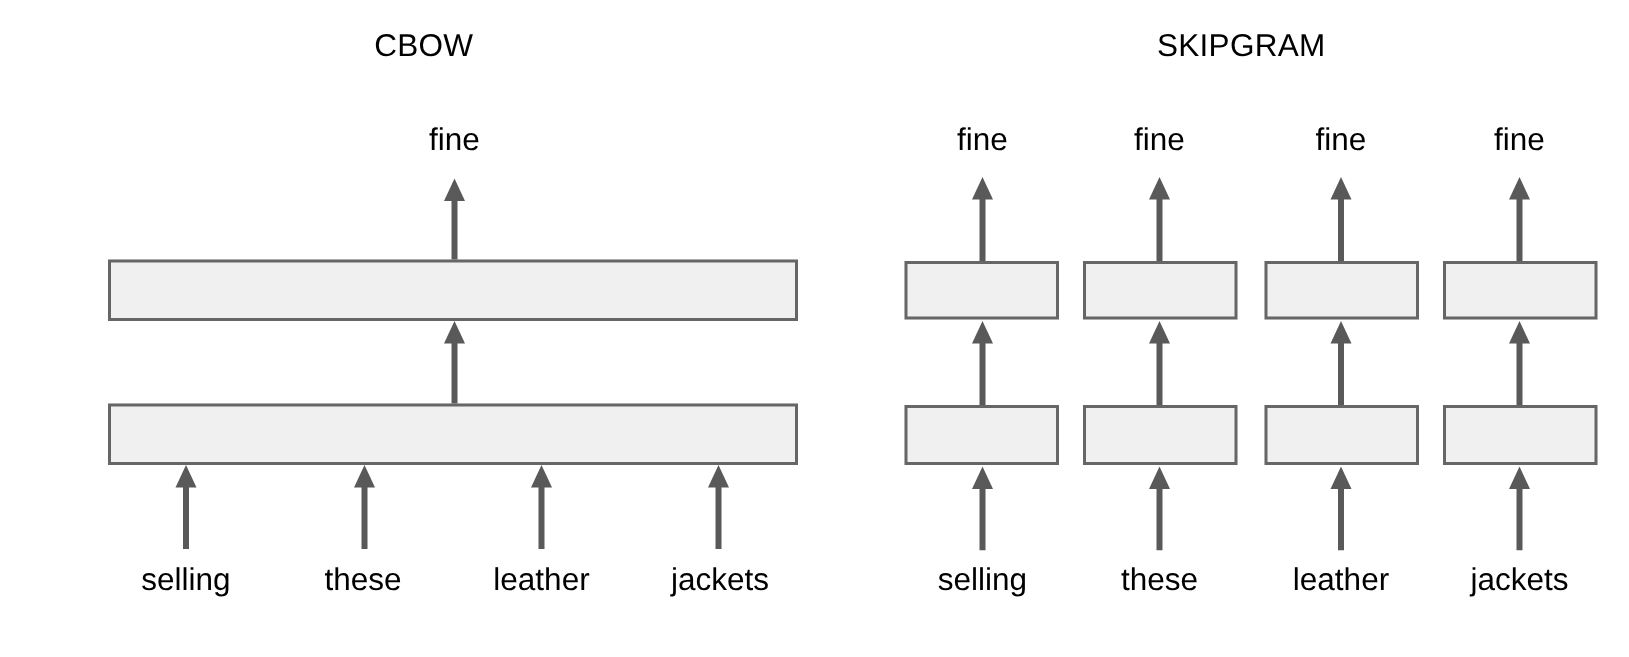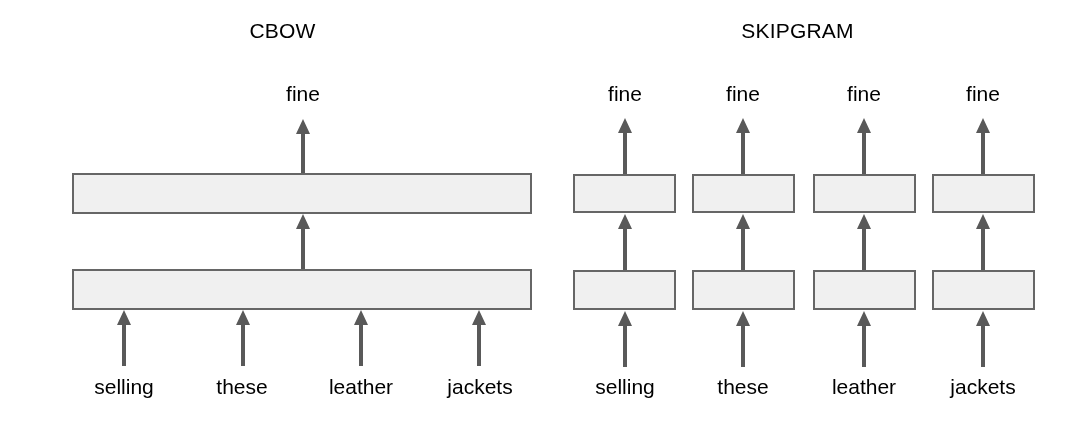--- a/index.html
+++ b/index.html
@@ -19,21 +19,21 @@
     left: 0; top: 0;
     width: 1086px;
     height: 438px;
   }
   .panel {
     position: absolute;
     top: 0;
     height: 438px;
   }
   #panel-cbow  { left: 16px;   width: 543px; margin-left: 36px; }
-  #panel-skip  { left: 513px; width: 543px; }
+  #panel-skip  { left: 543px; width: 543px; }
 
   .panel-title {
     position: absolute;
     top: 19px;
     width: 100%;
     text-align: center;
     font-size: 21px;
     color: #000000;
     letter-spacing: 0.2px;
     white-space: nowrap;

